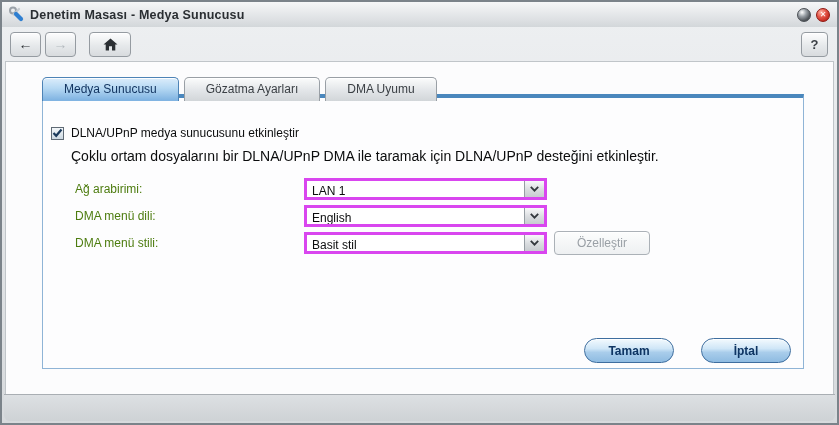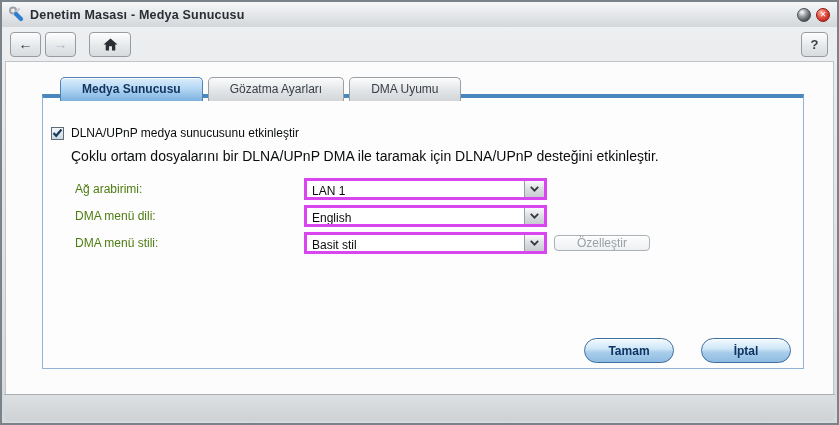--- a/index.html
+++ b/index.html
@@ -85,21 +85,21 @@
     border: 1px solid #999fa5; border-bottom: none;
     border-radius: 5px 5px 0 0;
     background: linear-gradient(#fbfcfc, #e2e5e8 55%, #d2d6d9);
     box-shadow: inset 0 1px 0 rgba(255,255,255,.9);
     cursor: pointer;
     white-space: nowrap;
   }
   .tab.active {
     background: linear-gradient(#dcedfb, #b5d8f3 45%, #81b4e2 95%);
     border-color: #4d83b6;
-    color: #11335f; font-weight: bold; margin-left: 18px;
+    color: #11335f; font-weight: normal;
   }
   
   .tab-panel {
     position: absolute; left: 36px; right: 29px; top: 32px; height: 275px;
     background: #fdfdfe;
     border: 1px solid #8fb4d6;
     border-top: 4px solid #4a87bd;
     z-index: 1;
   }
   .checkbox-row {
@@ -136,21 +136,21 @@
     padding: 3px 0 0 5px;
     white-space: nowrap; overflow: hidden;
   }
   .select-arrow {
     width: 20px; flex: 0 0 auto;
     border-left: 1px solid #969da3;
     background: linear-gradient(#f8f9fa, #d9dcdf 55%, #c7ccd0);
     display: flex; align-items: center; justify-content: center;
   }
   .btn {
-    height: 16px;
+    height: 24px;
     padding: 0 14px;
     border: 1px solid #8d949b; border-radius: 4px;
     background: linear-gradient(#fefefe, #e7eaec 55%, #d9dce0);
     box-shadow: inset 0 1px 0 #ffffff;
     font-size: 12px; color: #1c2024;
     cursor: pointer; white-space: nowrap;
     font-family: inherit;
   }
   .btn.disabled {
     color: #9aa0a6; border-color: #abb1b7;

